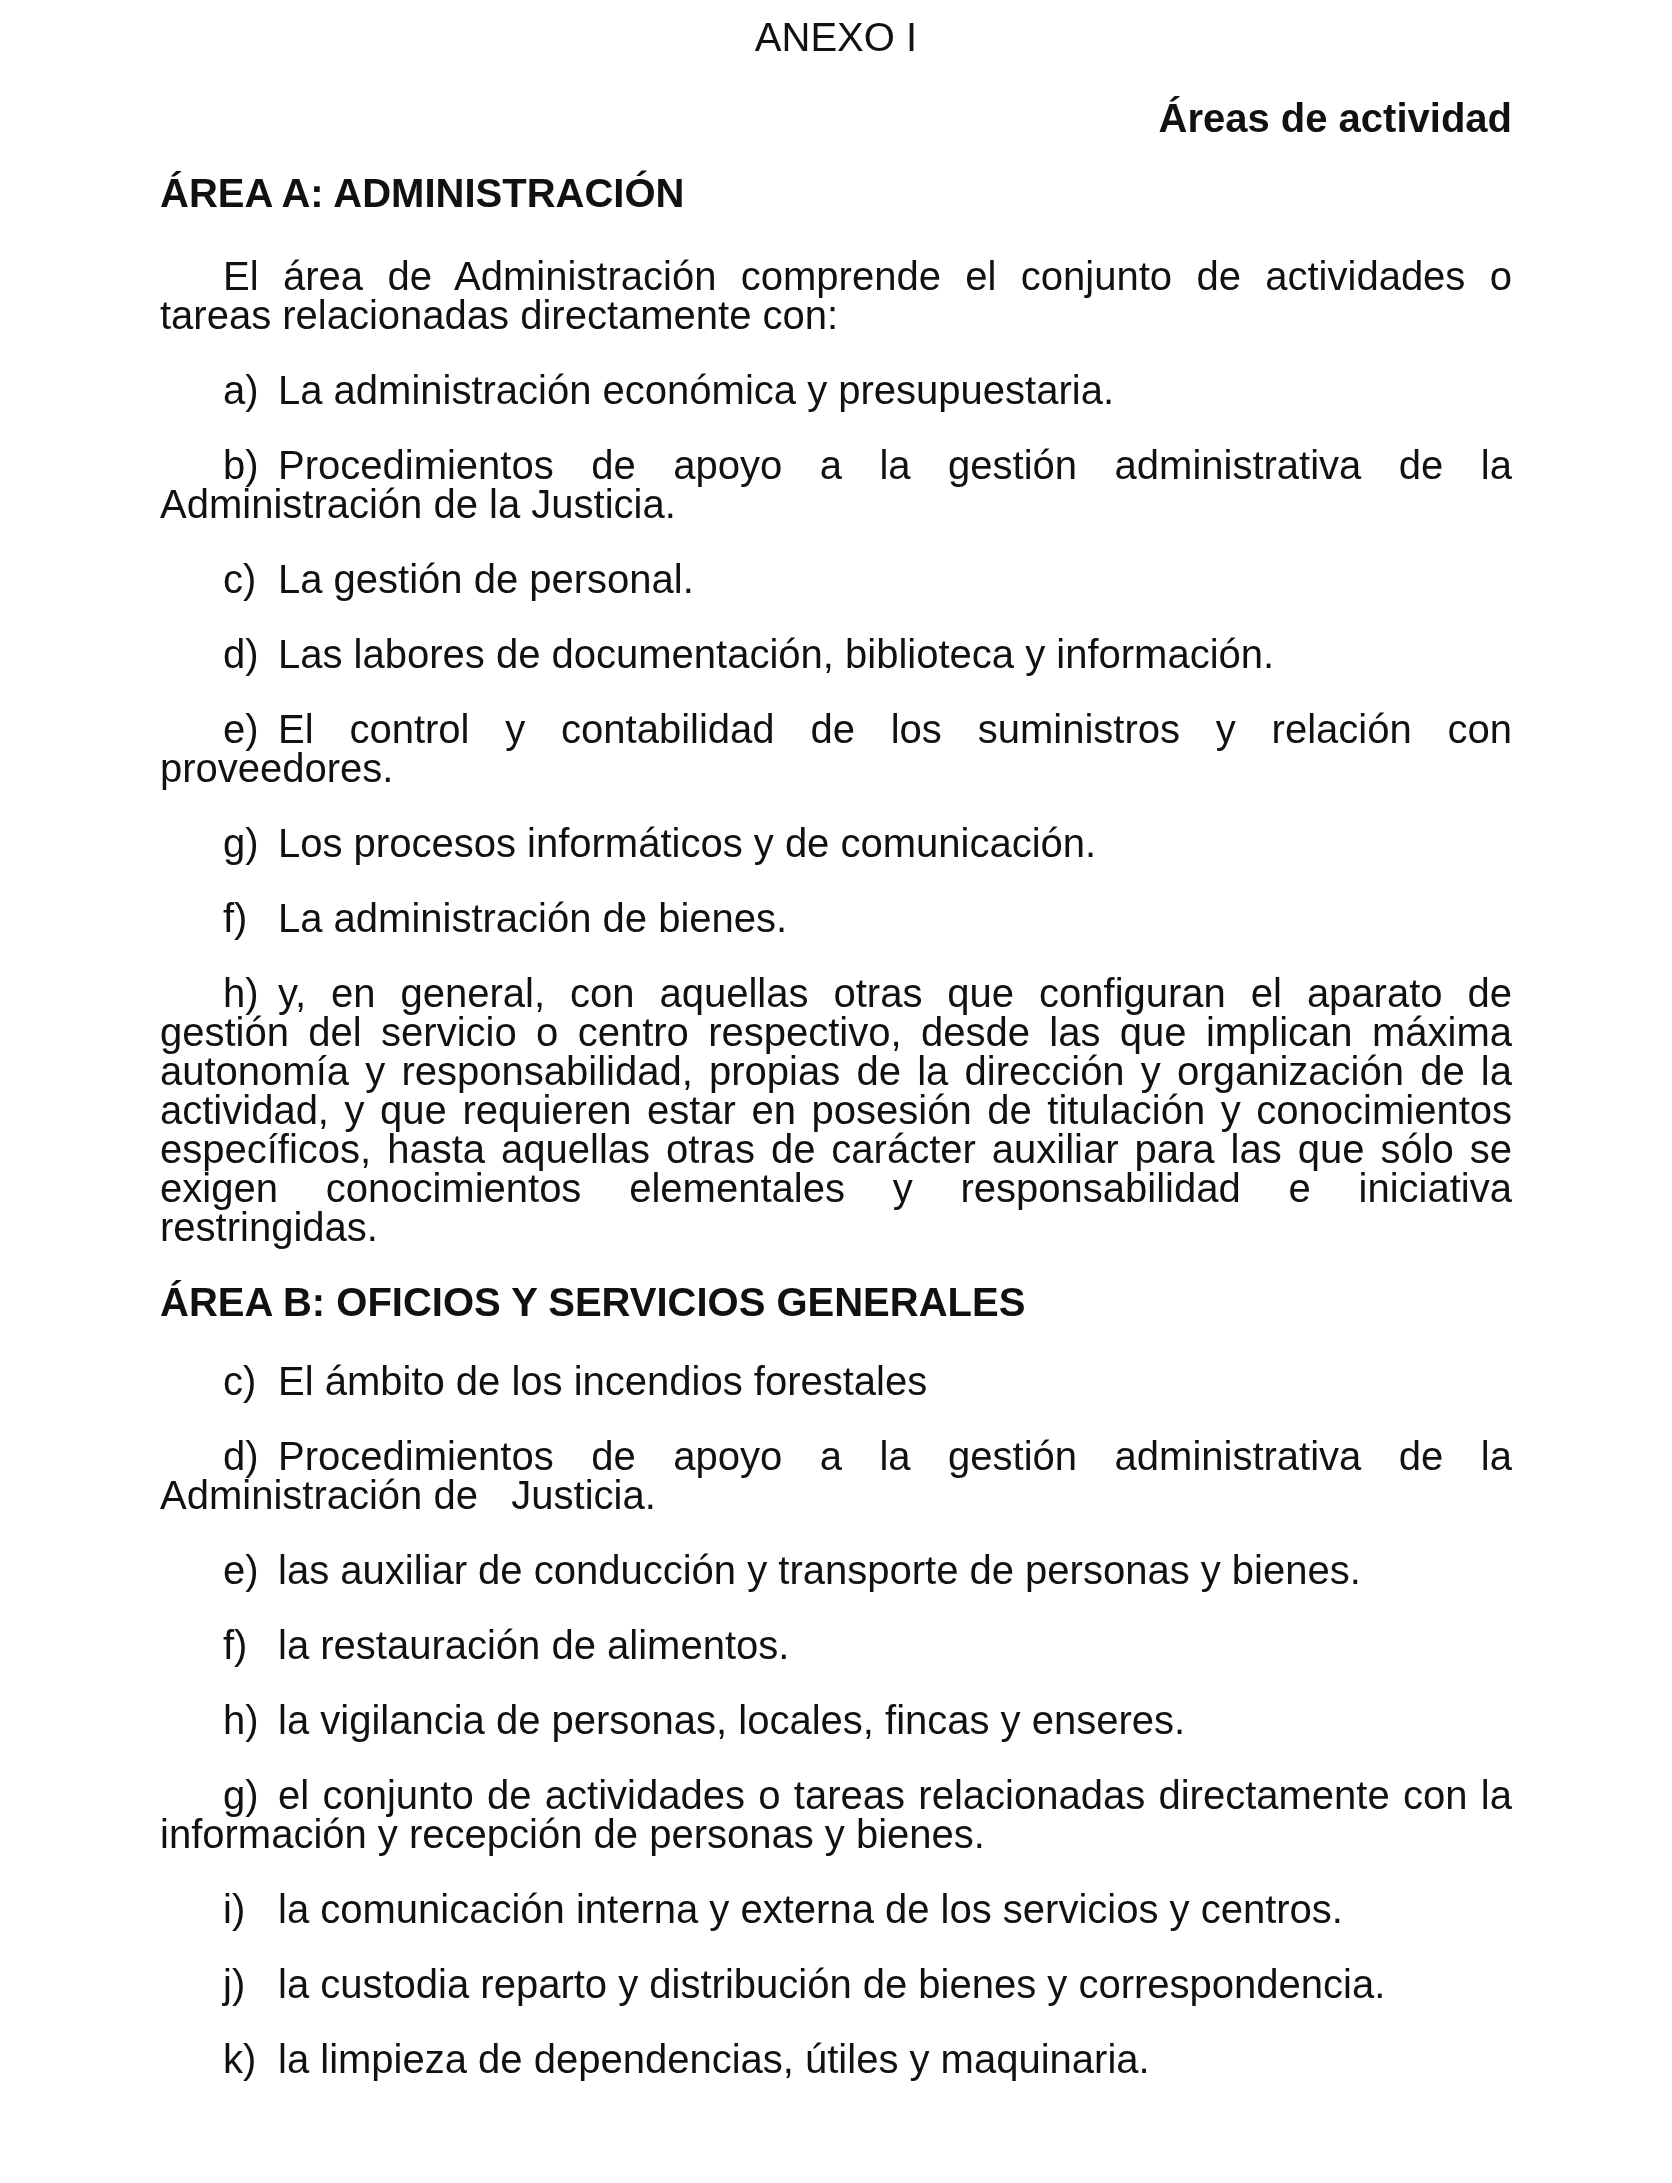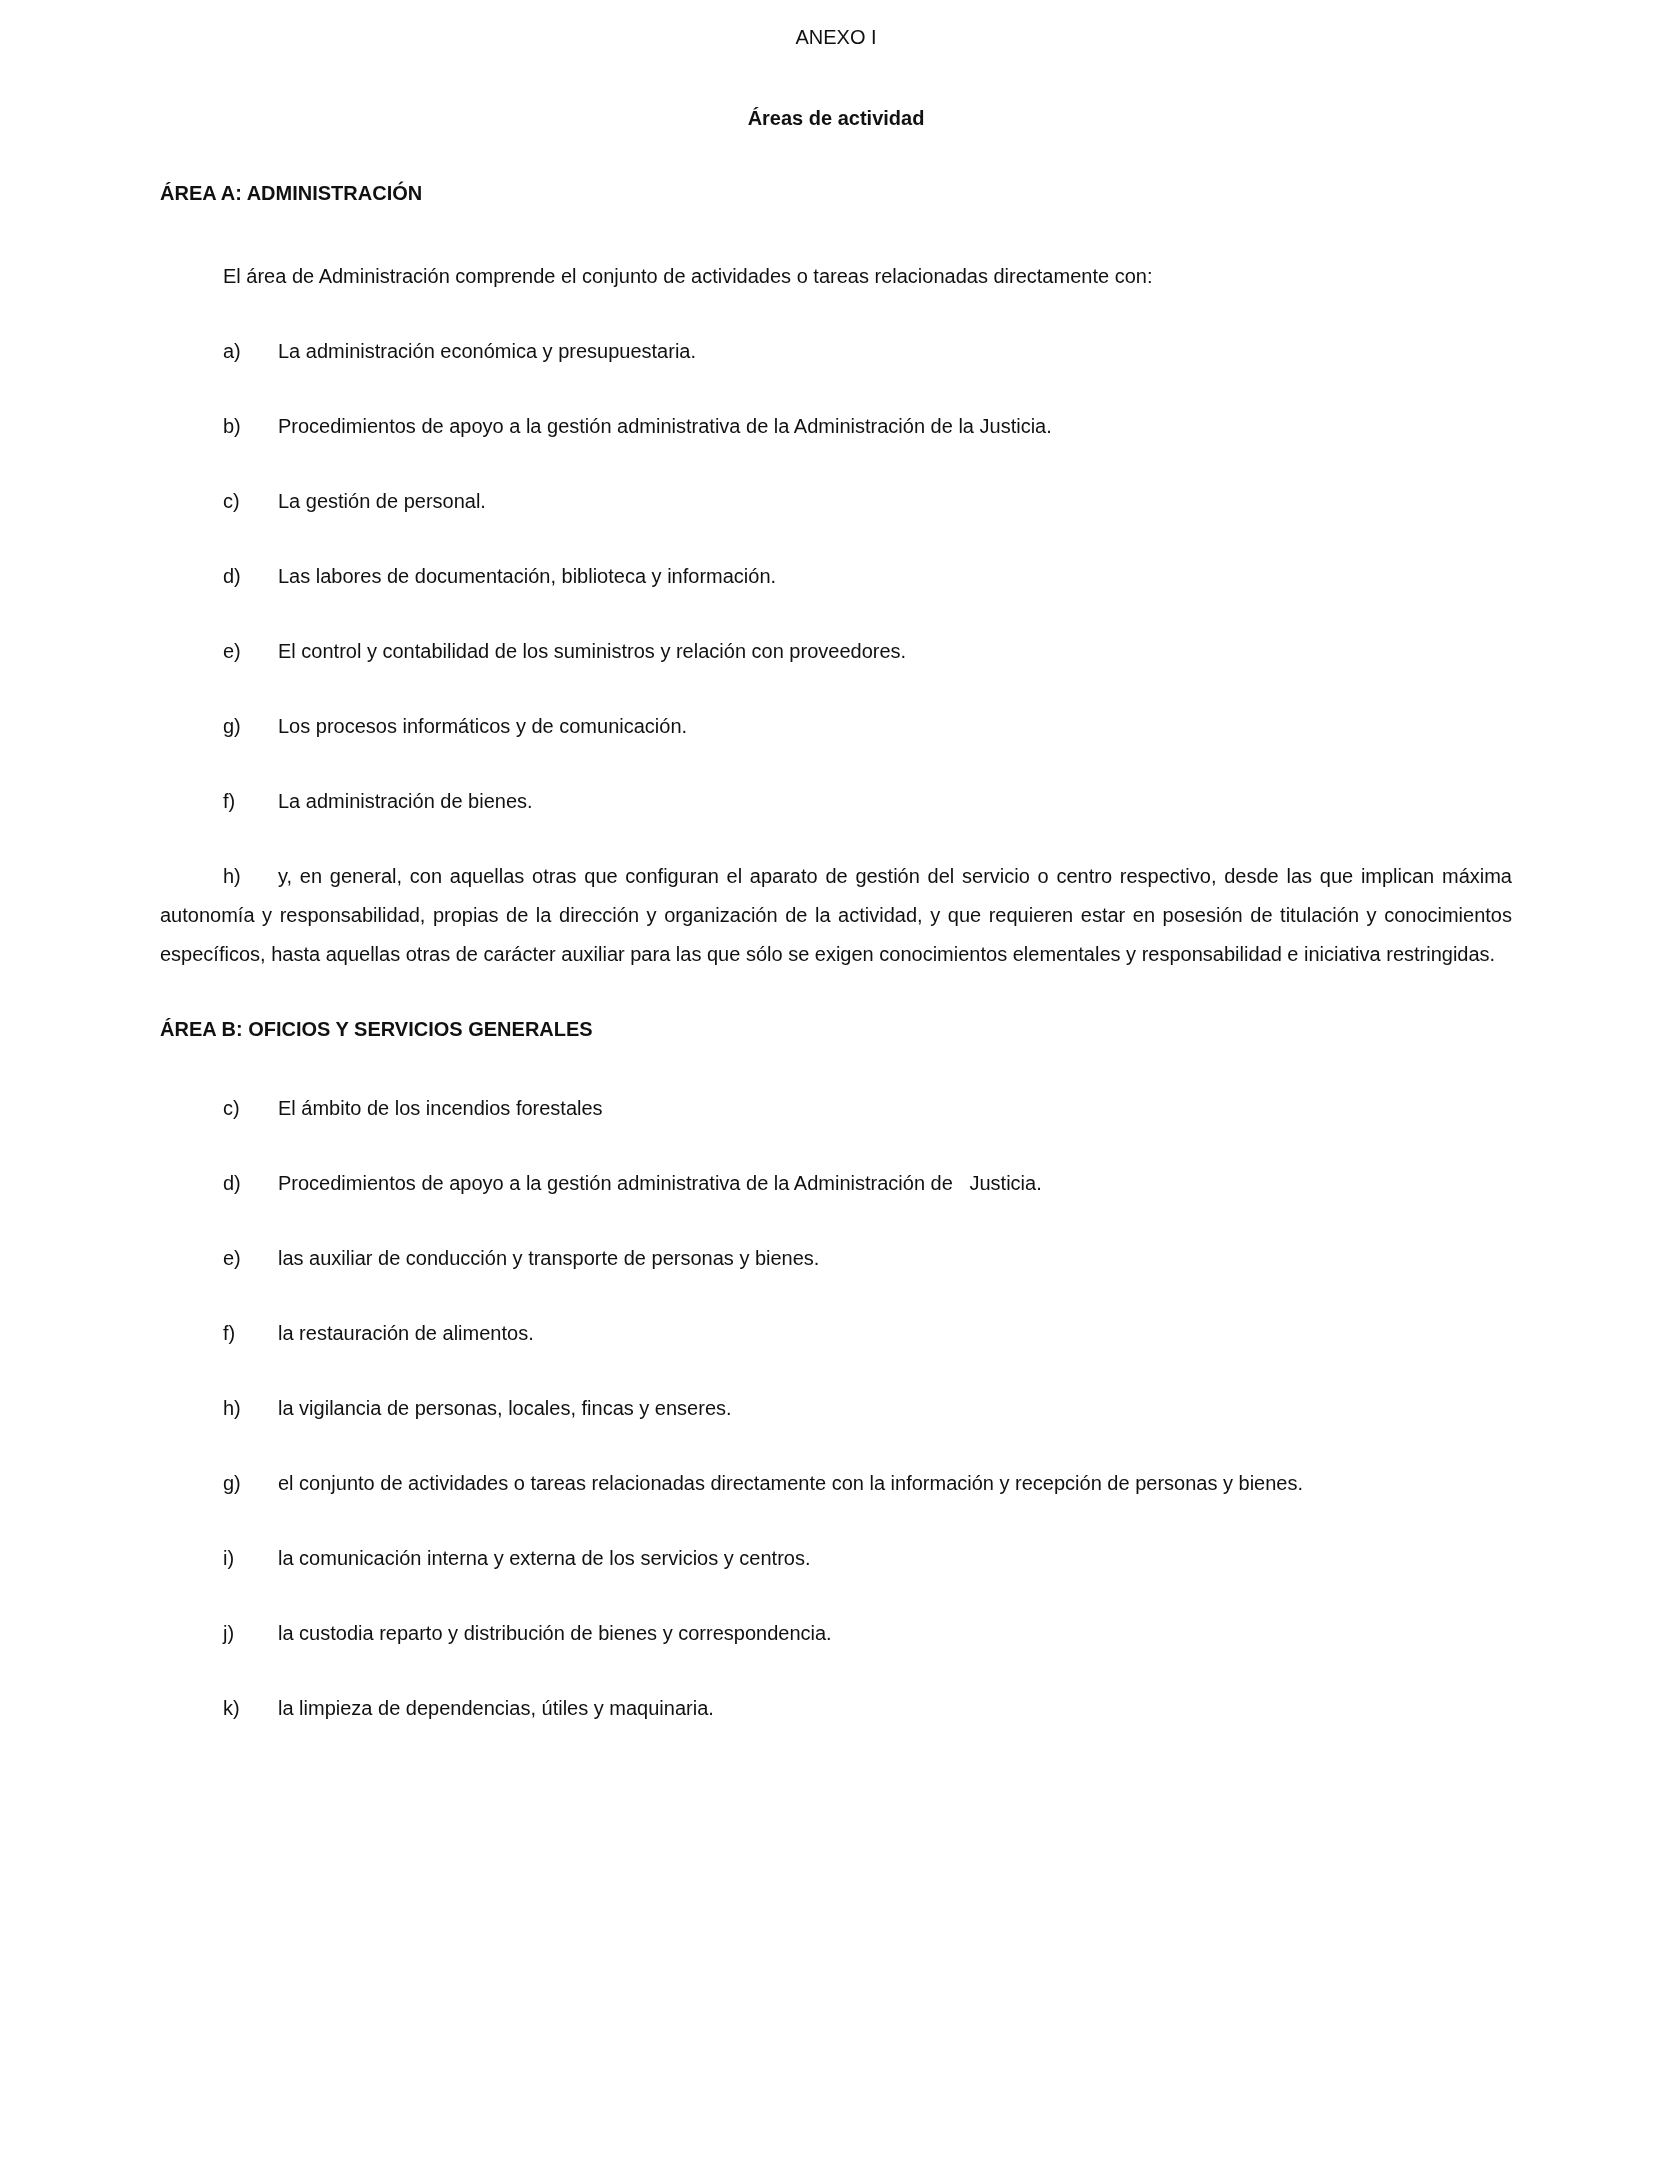--- a/index.html
+++ b/index.html
@@ -11,32 +11,32 @@
   }
   .page {
     position: relative;
     width: 1672px;
     height: 2183px;
     overflow: hidden;
     box-sizing: border-box;
     padding: 18px 160px 0 160px;
     background: #ffffff;
     font-family: "Liberation Sans", "DejaVu Sans", sans-serif;
-    font-size: 20px;
+    font-size: 40px;
     line-height: 39px;
   }
   p { margin: 0 0 36px 0; }
 
   .doc-title {
     text-align: center;
     font-weight: normal;
     margin-bottom: 0;
   }
   .doc-subtitle {
-    text-align: center;
+    text-align: right;
     font-weight: bold;
     margin-top: 42px;
     margin-bottom: 36px;
   }
   .heading {
     font-weight: bold;
     margin: 0 0 40px 0;
   }
   .intro {
     text-align: justify;

